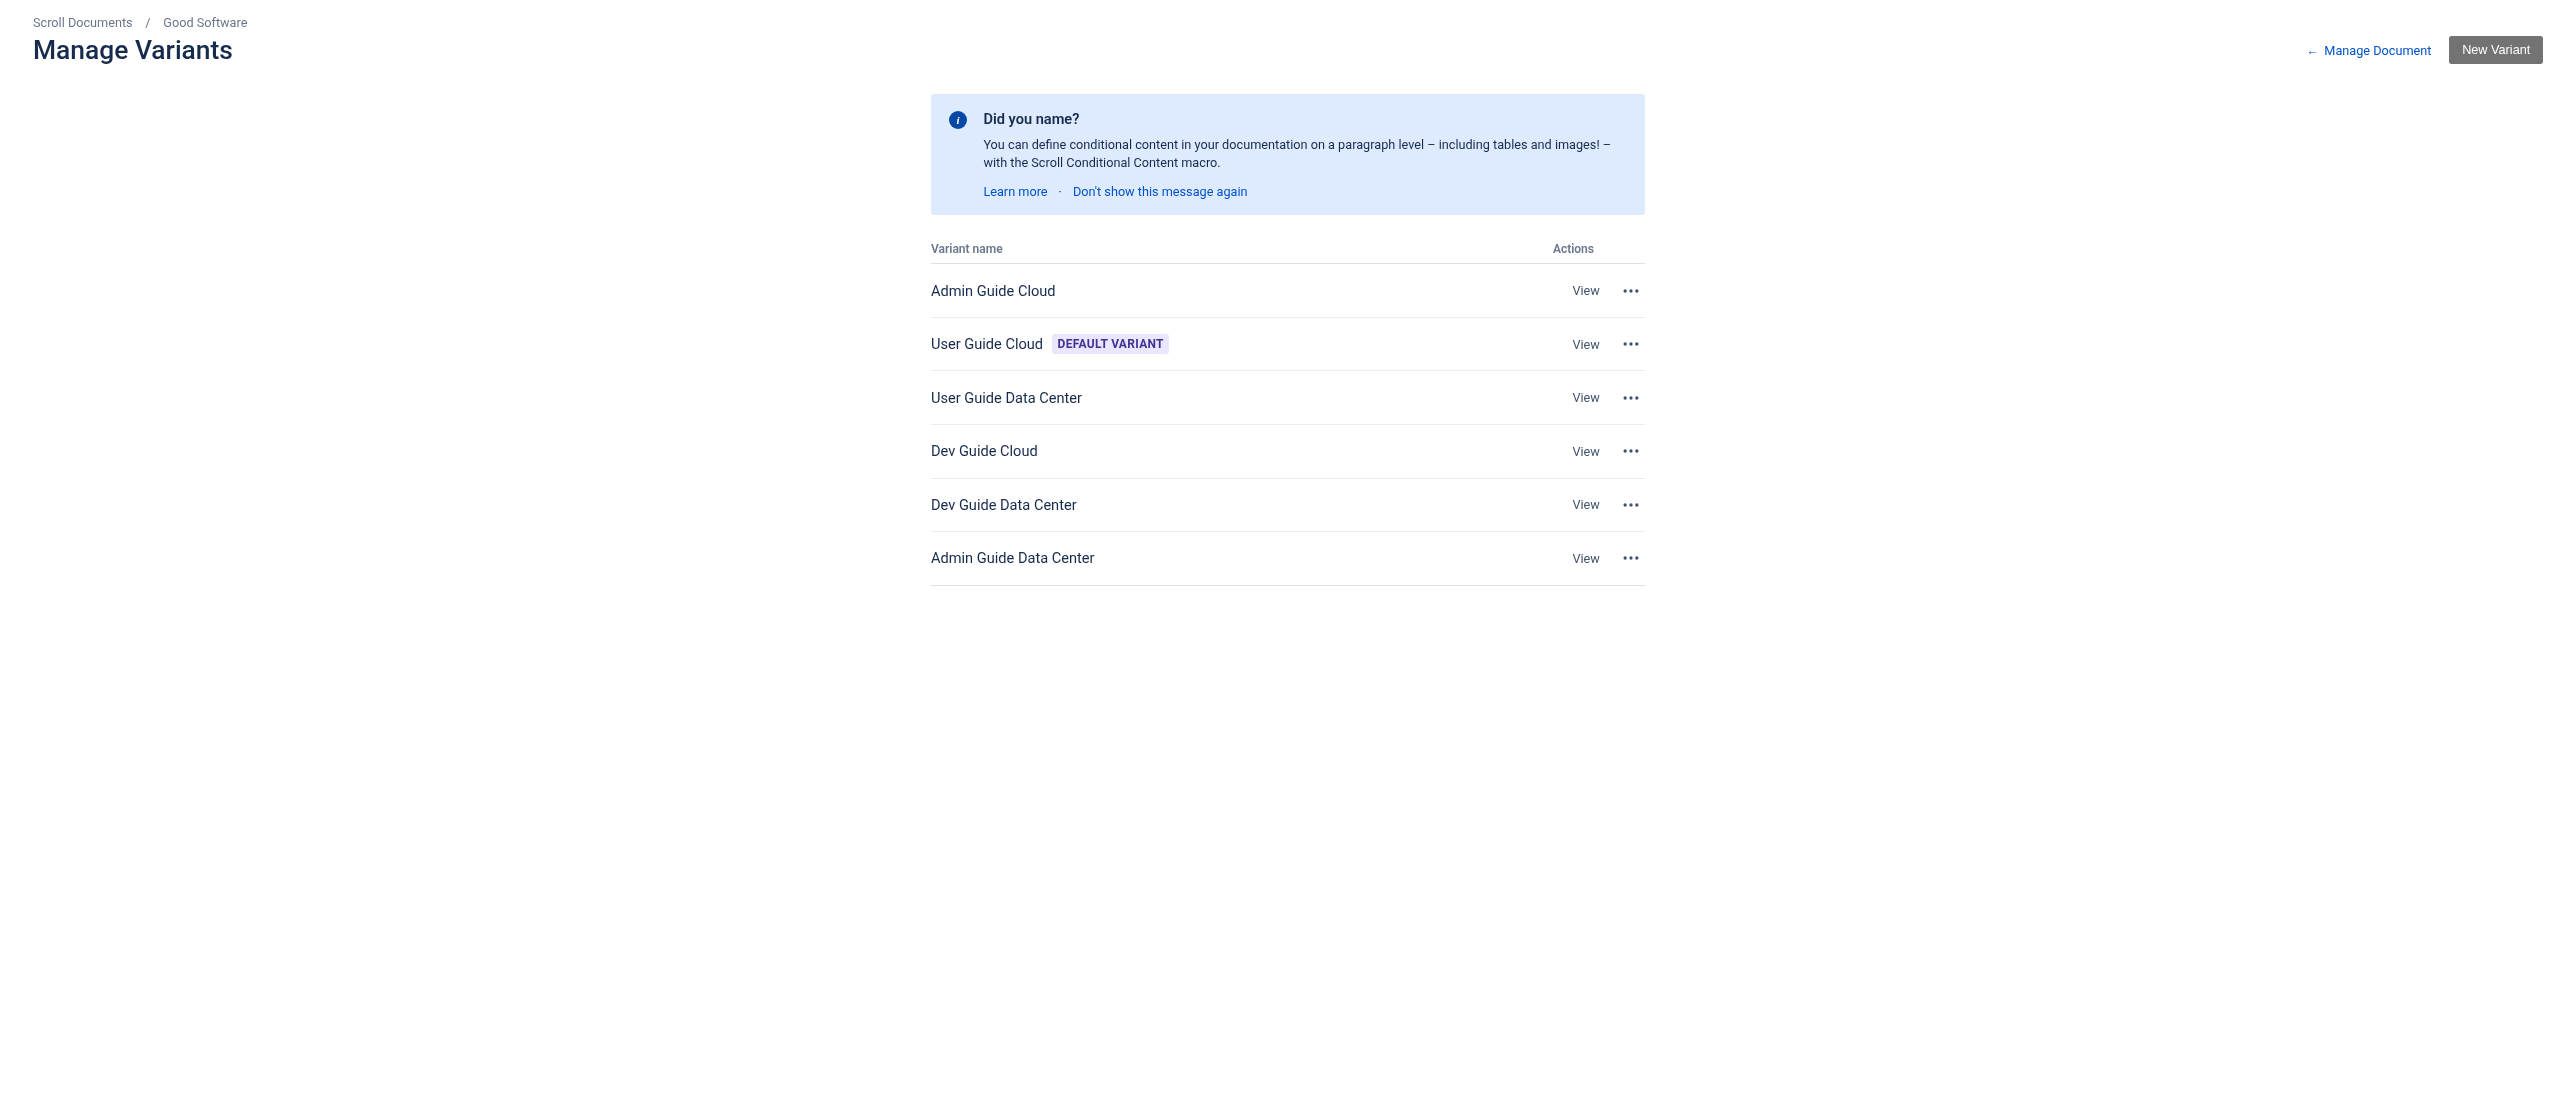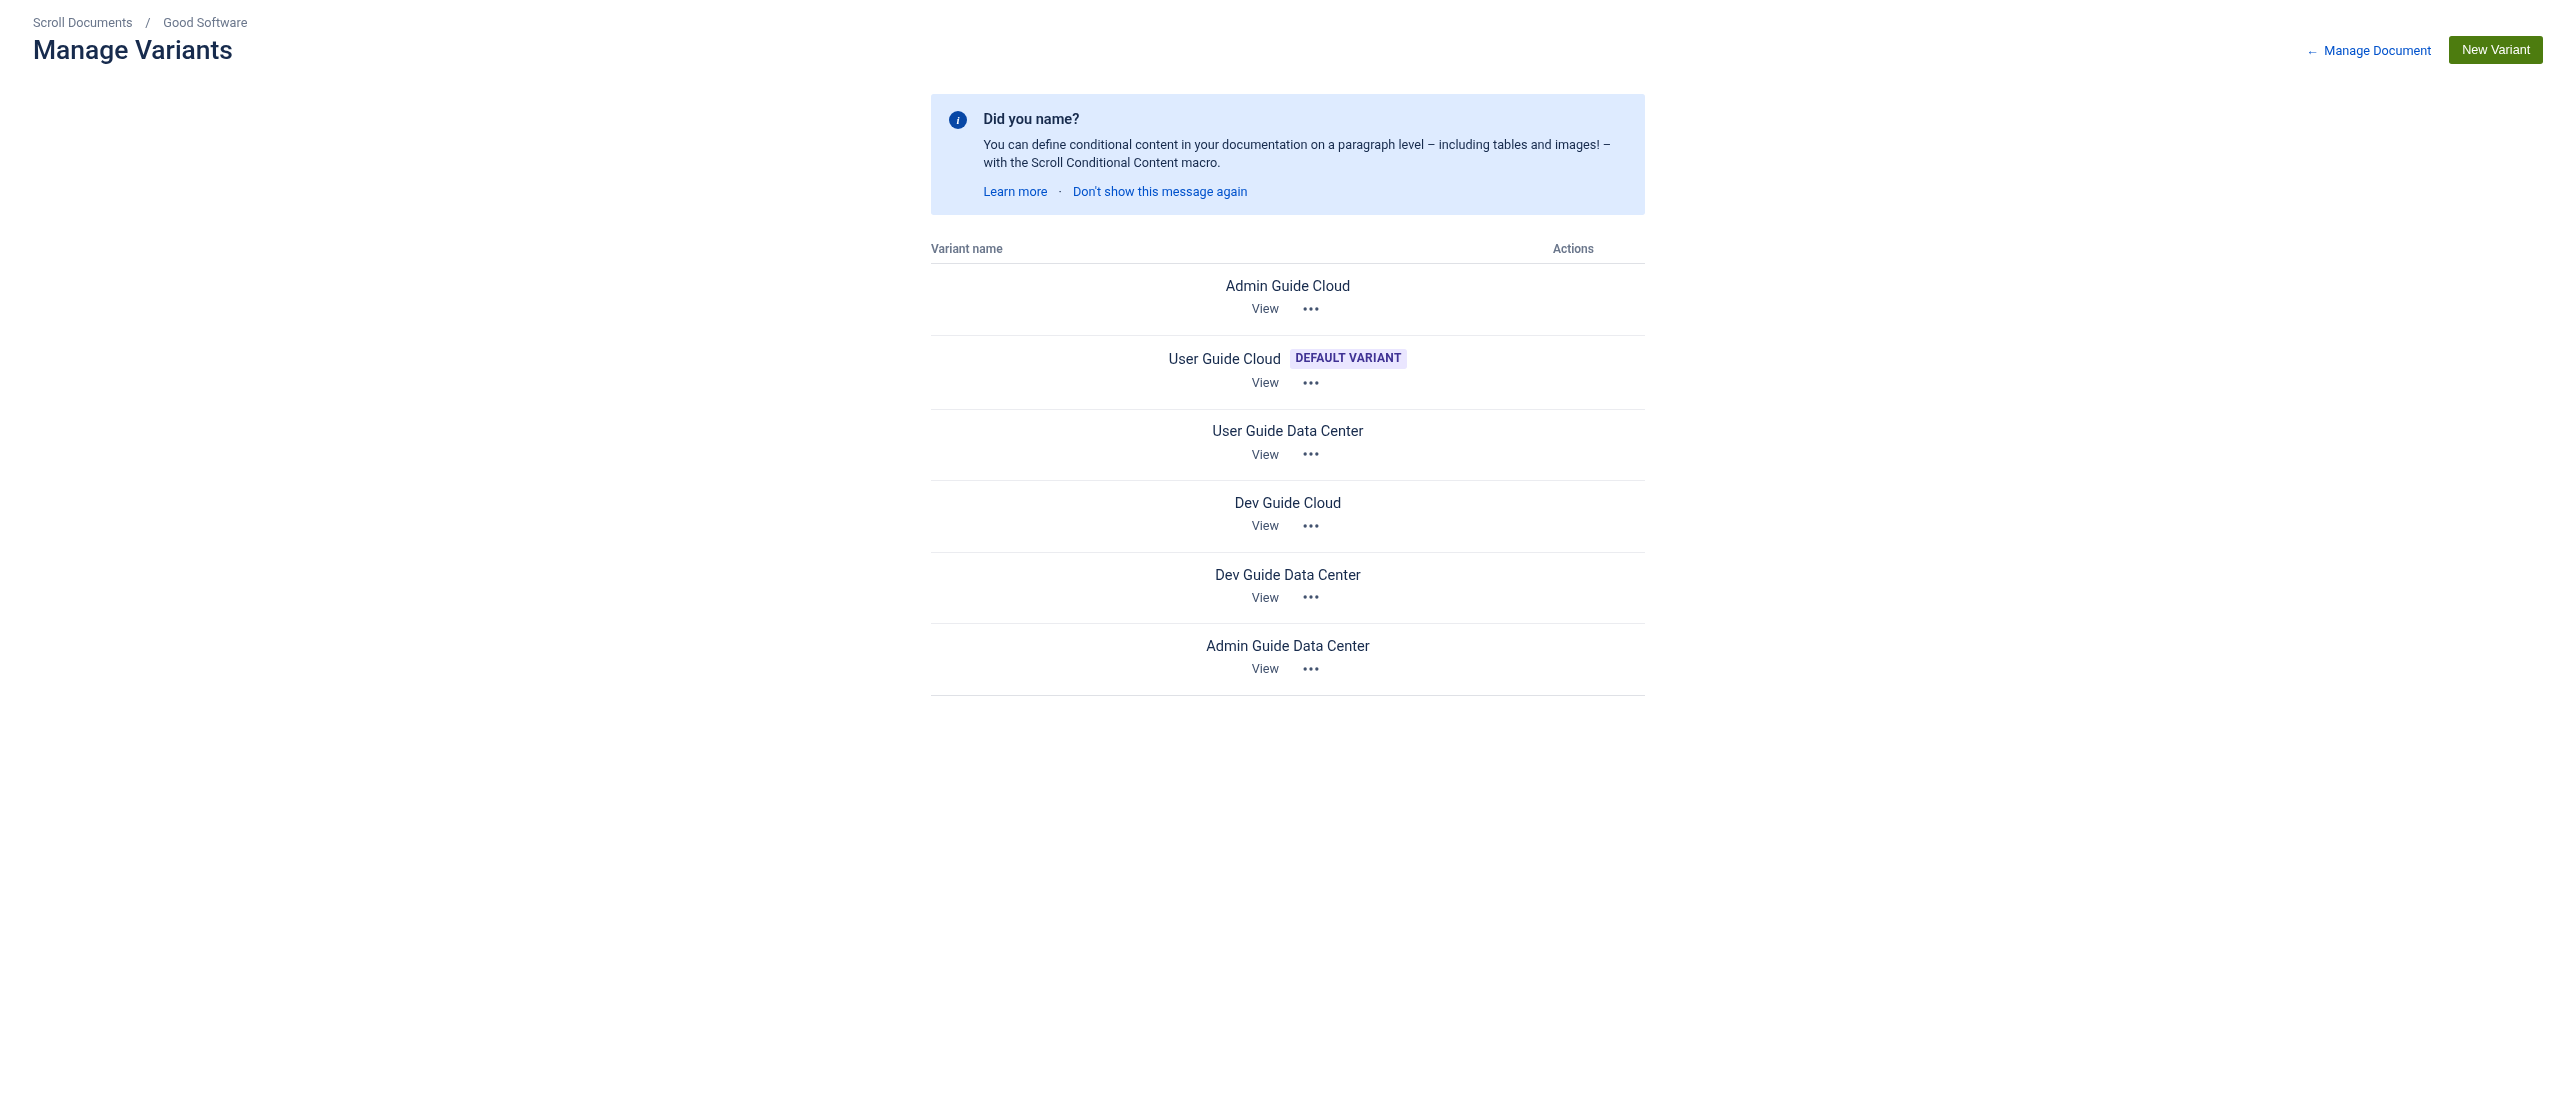--- a/index.html
+++ b/index.html
@@ -38,21 +38,21 @@
   }
   .link-arrow {
     color: #0052CC;
     text-decoration: none;
     font-size: 12.7px;
     display: inline-flex;
     align-items: center;
     gap: 5.5px;
   }
   .btn-primary {
-    background: #4d7c0f;
+    background: #737373;
     color: #fff;
     border: none;
     border-radius: 2.7px;
     padding: 7.3px 12.7px;
     font-size: 12.7px;
     font-weight: 500;
     cursor: pointer;
   }
   .main {
     max-width: 714px;
@@ -97,21 +97,20 @@
     padding: 0 0 7.3px 0;
     border-bottom: 1.8px solid #DFE1E6;
   }
   .table-head .col-actions { padding-right: 51px; }
   .row {
     display: flex;
     align-items: center;
     justify-content: space-between;
     padding: 12.7px 0;
     border-bottom: 0.9px solid #EBECF0;
-    flex-direction: column;
   }
   .row:last-child { border-bottom: 1.8px solid #DFE1E6; }
   .row-name { font-size: 14.6px; color: #172B4D; display: flex; align-items: center; gap: 9px;}
   .badge {
     background: #EAE6FF;
     color: #403294;
     font-size: 12px;
     font-weight: 700;
     letter-spacing: 0.3px;
     padding: 1.8px 5.5px;

